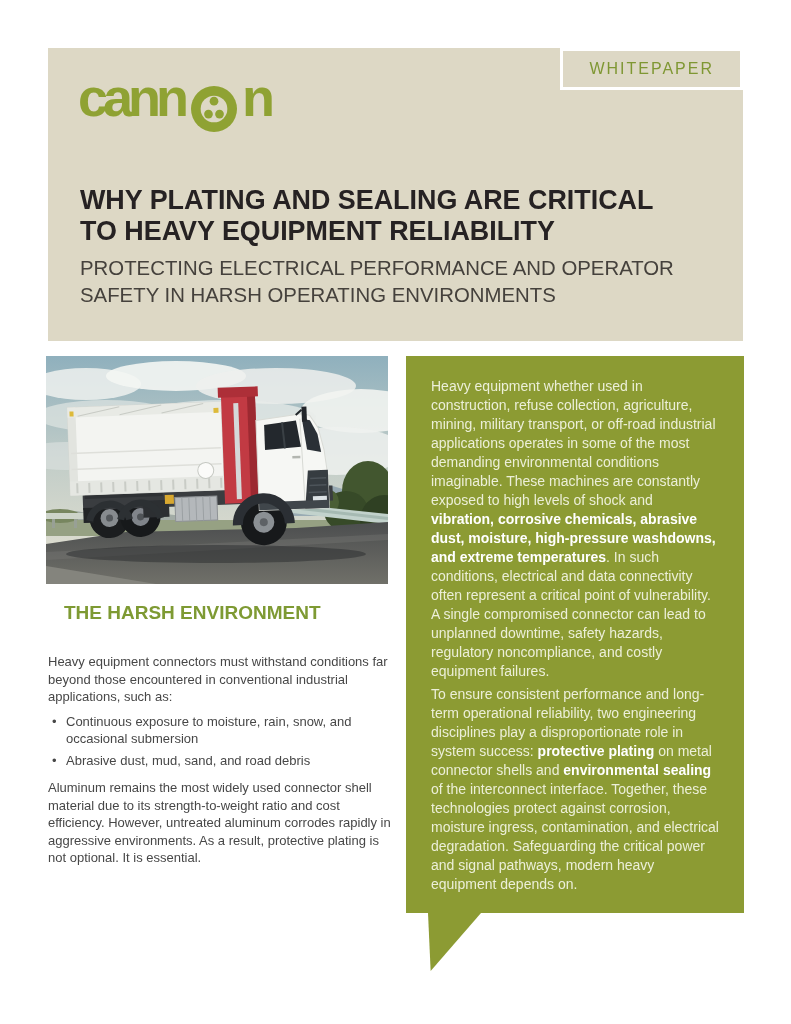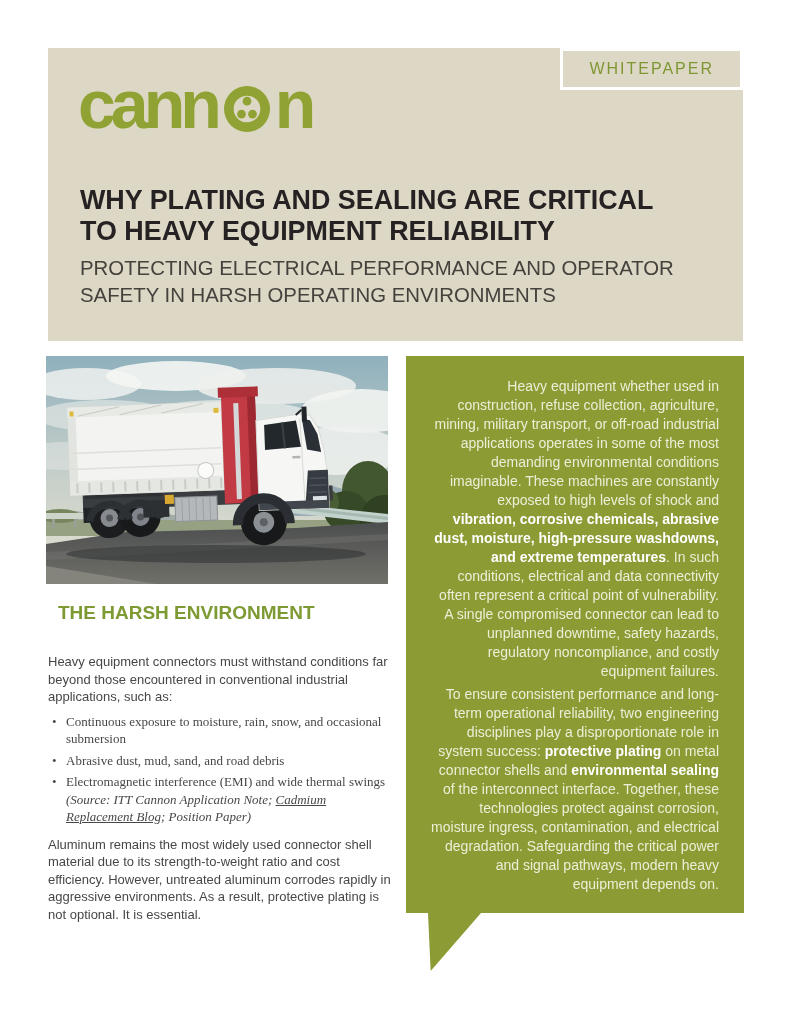--- a/index.html
+++ b/index.html
@@ -16,21 +16,21 @@
   .badge {
     position:absolute; top:0; right:0;
     border:3px solid #ffffff; background:var(--header_beige, #DDD8C5);
     padding:9px 26px;
     color:var(--badge_green, #7F9733);
     font-size:16px; font-weight:400; letter-spacing:2px;
   }
   .logo {
     position:absolute; left:30px; top:22px;
     display:flex; align-items:flex-start;
-    font-size:68px; line-height:1; font-weight:700; letter-spacing:-5px;
+    font-size:54px; line-height:1; font-weight:700; letter-spacing:-5px;
     color:var(--logo_green, #8FA233);
   }
   .logo .o-glyph { width:46px; height:46px; margin:16px 5px 0 7px; }
   .title {
     position:absolute; left:32px; top:136px;
     font-size:28px; line-height:31px; font-weight:700;
     color:var(--title_dark, #262223); white-space:nowrap;
     transform:scaleX(0.96); transform-origin:left top;
   }
   .subtitle {
@@ -38,43 +38,43 @@
     font-size:21px; line-height:27px; font-weight:400;
     color:#45413C; white-space:nowrap;
     transform:scaleX(0.97); transform-origin:left top;
   }
   
   .figure {
     position:absolute; left:46px; top:356px; width:342px; height:228px;
     overflow:hidden; background:#c2cdc8;
   }
   .section-heading {
-    position:absolute; left:58px; top:601px;
+    position:absolute; left:64px; top:601px;
     font-size:19px; line-height:23px; font-weight:700;
     color:var(--accent_green_dark, #7E9A33); letter-spacing:0;
   }
   .left-text {
     position:absolute; left:48px; top:653px; width:348px;
     font-size:13px; line-height:17.5px; color:#474747;
   }
   .left-text p.intro { margin-bottom:7px; }
-  .left-text ul { list-style:none; margin:0 0 10px 0;font-family:Liberation Serif, serif; }
+  .left-text ul { list-style:none; margin:0 0 10px 0; }
   .left-text li {
     position:relative; padding-left:18px; margin-bottom:4px;
   }
   .left-text li::before {
     content:"•"; position:absolute; left:4px; top:0; color:#474747;
   }
   
   .callout {
     position:absolute; left:406px; top:356px; width:338px;
     background:var(--accent_green, #8C9B33);
     color:var(--callout_text, #ECEFD8);
     padding:21px 25px 19px 25px;
-    font-size:14px; line-height:19px;text-align:right;
+    font-size:14px; line-height:19px;
   }
   .callout p + p { margin-top:4px; }
   .callout-tail {
     position:absolute; top:100%; left:22px; width:53px; height:58px;
     background:var(--accent_green, #8C9B33);
     clip-path:polygon(0 0, 100% 0, 5% 100%);
   }
   
   .seg-b { font-weight:700; }
   .callout .seg-b { color:var(--callout_bold_text, #FFFFFF); }
@@ -207,21 +207,20 @@
 
 <div class="section-heading">
   <div>THE HARSH ENVIRONMENT</div>
 </div>
 
 <div class="left-text">
   <p class="intro">Heavy equipment connectors must withstand conditions far beyond those encountered in conventional industrial applications, such as:</p>
   <ul>
     <li><span>Continuous exposure to moisture, rain, snow, and occasional submersion</span></li>
     <li><span>Abrasive dust, mud, sand, and road debris</span></li>
-    <li><span>Electromagnetic interference (EMI) and wide thermal swings </span><span class="seg-i">(Source: ITT Cannon Application Note; </span><span class="seg-i seg-u">Cadmium Replacement Blog</span><span class="seg-i">; Position Paper)</span></li>
   </ul>
   <p>Aluminum remains the most widely used connector shell material due to its strength-to-weight ratio and cost efficiency. However, untreated aluminum corrodes rapidly in aggressive environments. As a result, protective plating is not optional. It is essential.</p>
 </div>
 
 <div class="callout">
   <p><span>Heavy equipment whether used in construction, refuse collection, agriculture, mining, military transport, or off-road industrial applications operates in some of the most demanding environmental conditions imaginable. These machines are constantly exposed to high levels of shock and </span><span class="seg-b">vibration, corrosive chemicals, abrasive dust, moisture, high-pressure washdowns, and extreme temperatures</span><span>. In such conditions, electrical and data connectivity often represent a critical point of vulnerability. A single compromised connector can lead to unplanned downtime, safety hazards, regulatory noncompliance, and costly equipment failures.</span></p>
   <p><span>To ensure consistent performance and long-term operational reliability, two engineering disciplines play a disproportionate role in system success: </span><span class="seg-b">protective plating</span><span> on metal connector shells and </span><span class="seg-b">environmental sealing</span><span> of the interconnect interface. Together, these technologies protect against corrosion, moisture ingress, contamination, and electrical degradation. Safeguarding the critical power and signal pathways, modern heavy equipment depends on.</span></p>
   <div class="callout-tail"></div>
 </div>
 

